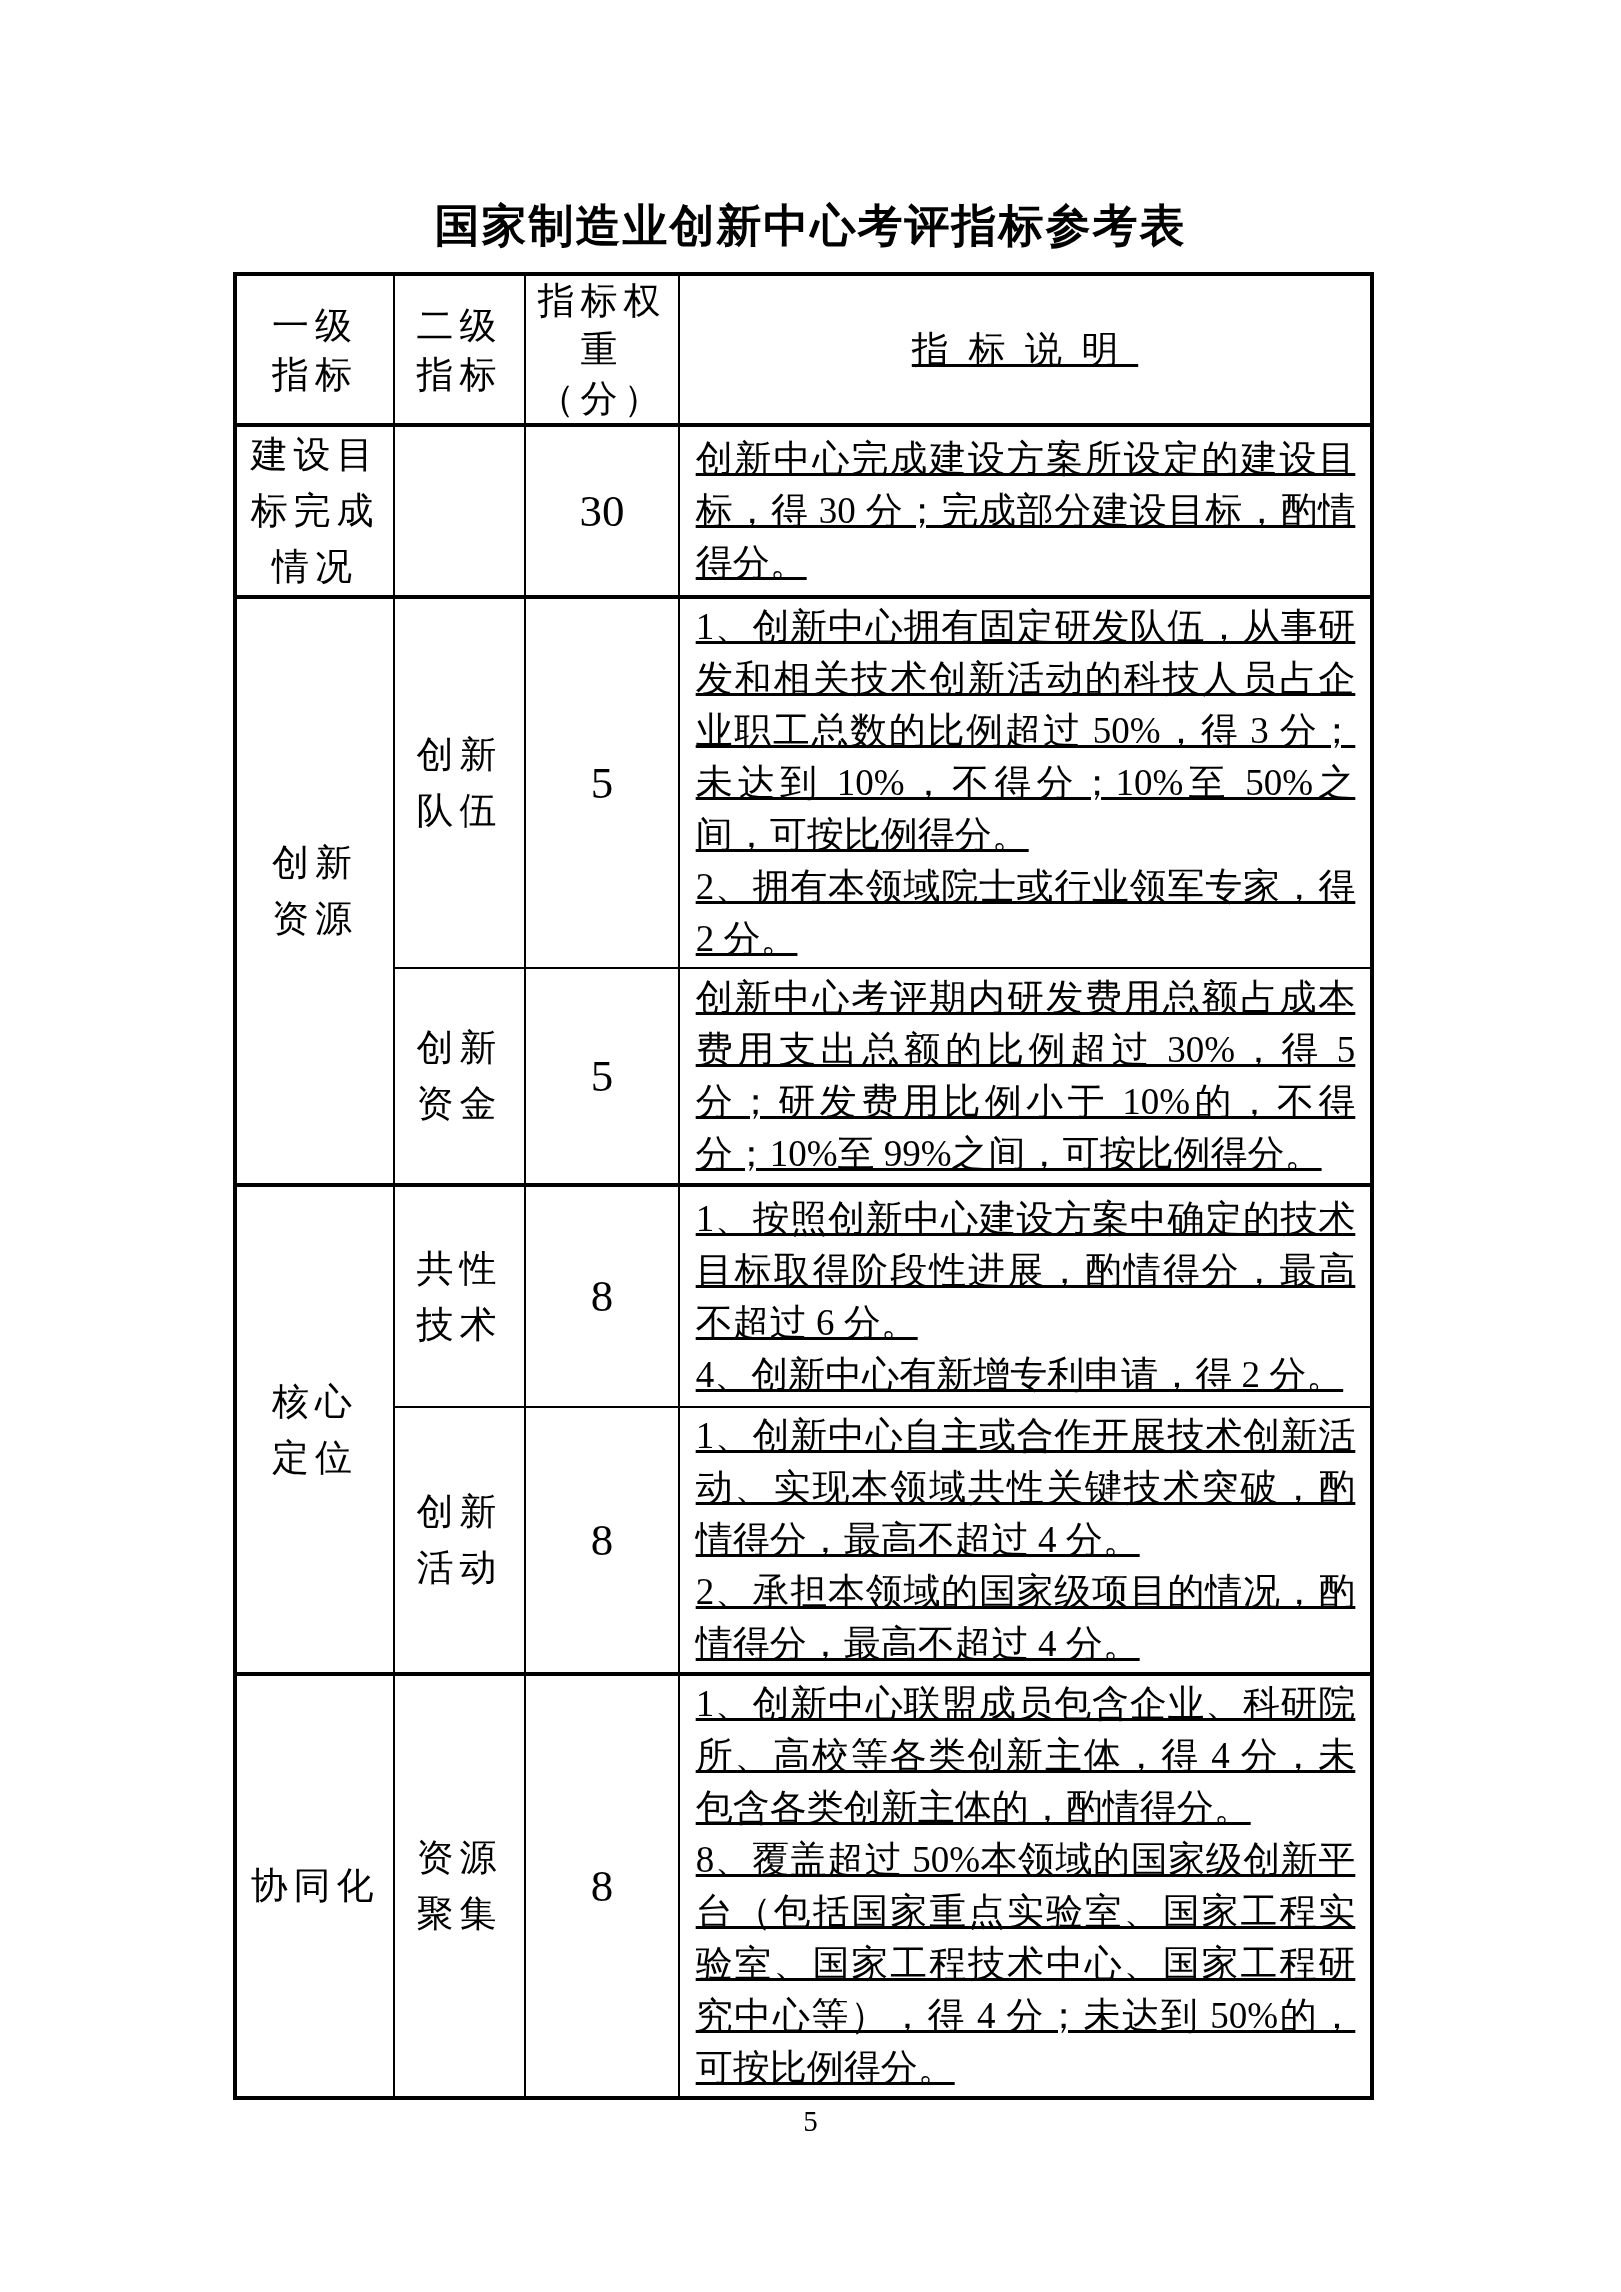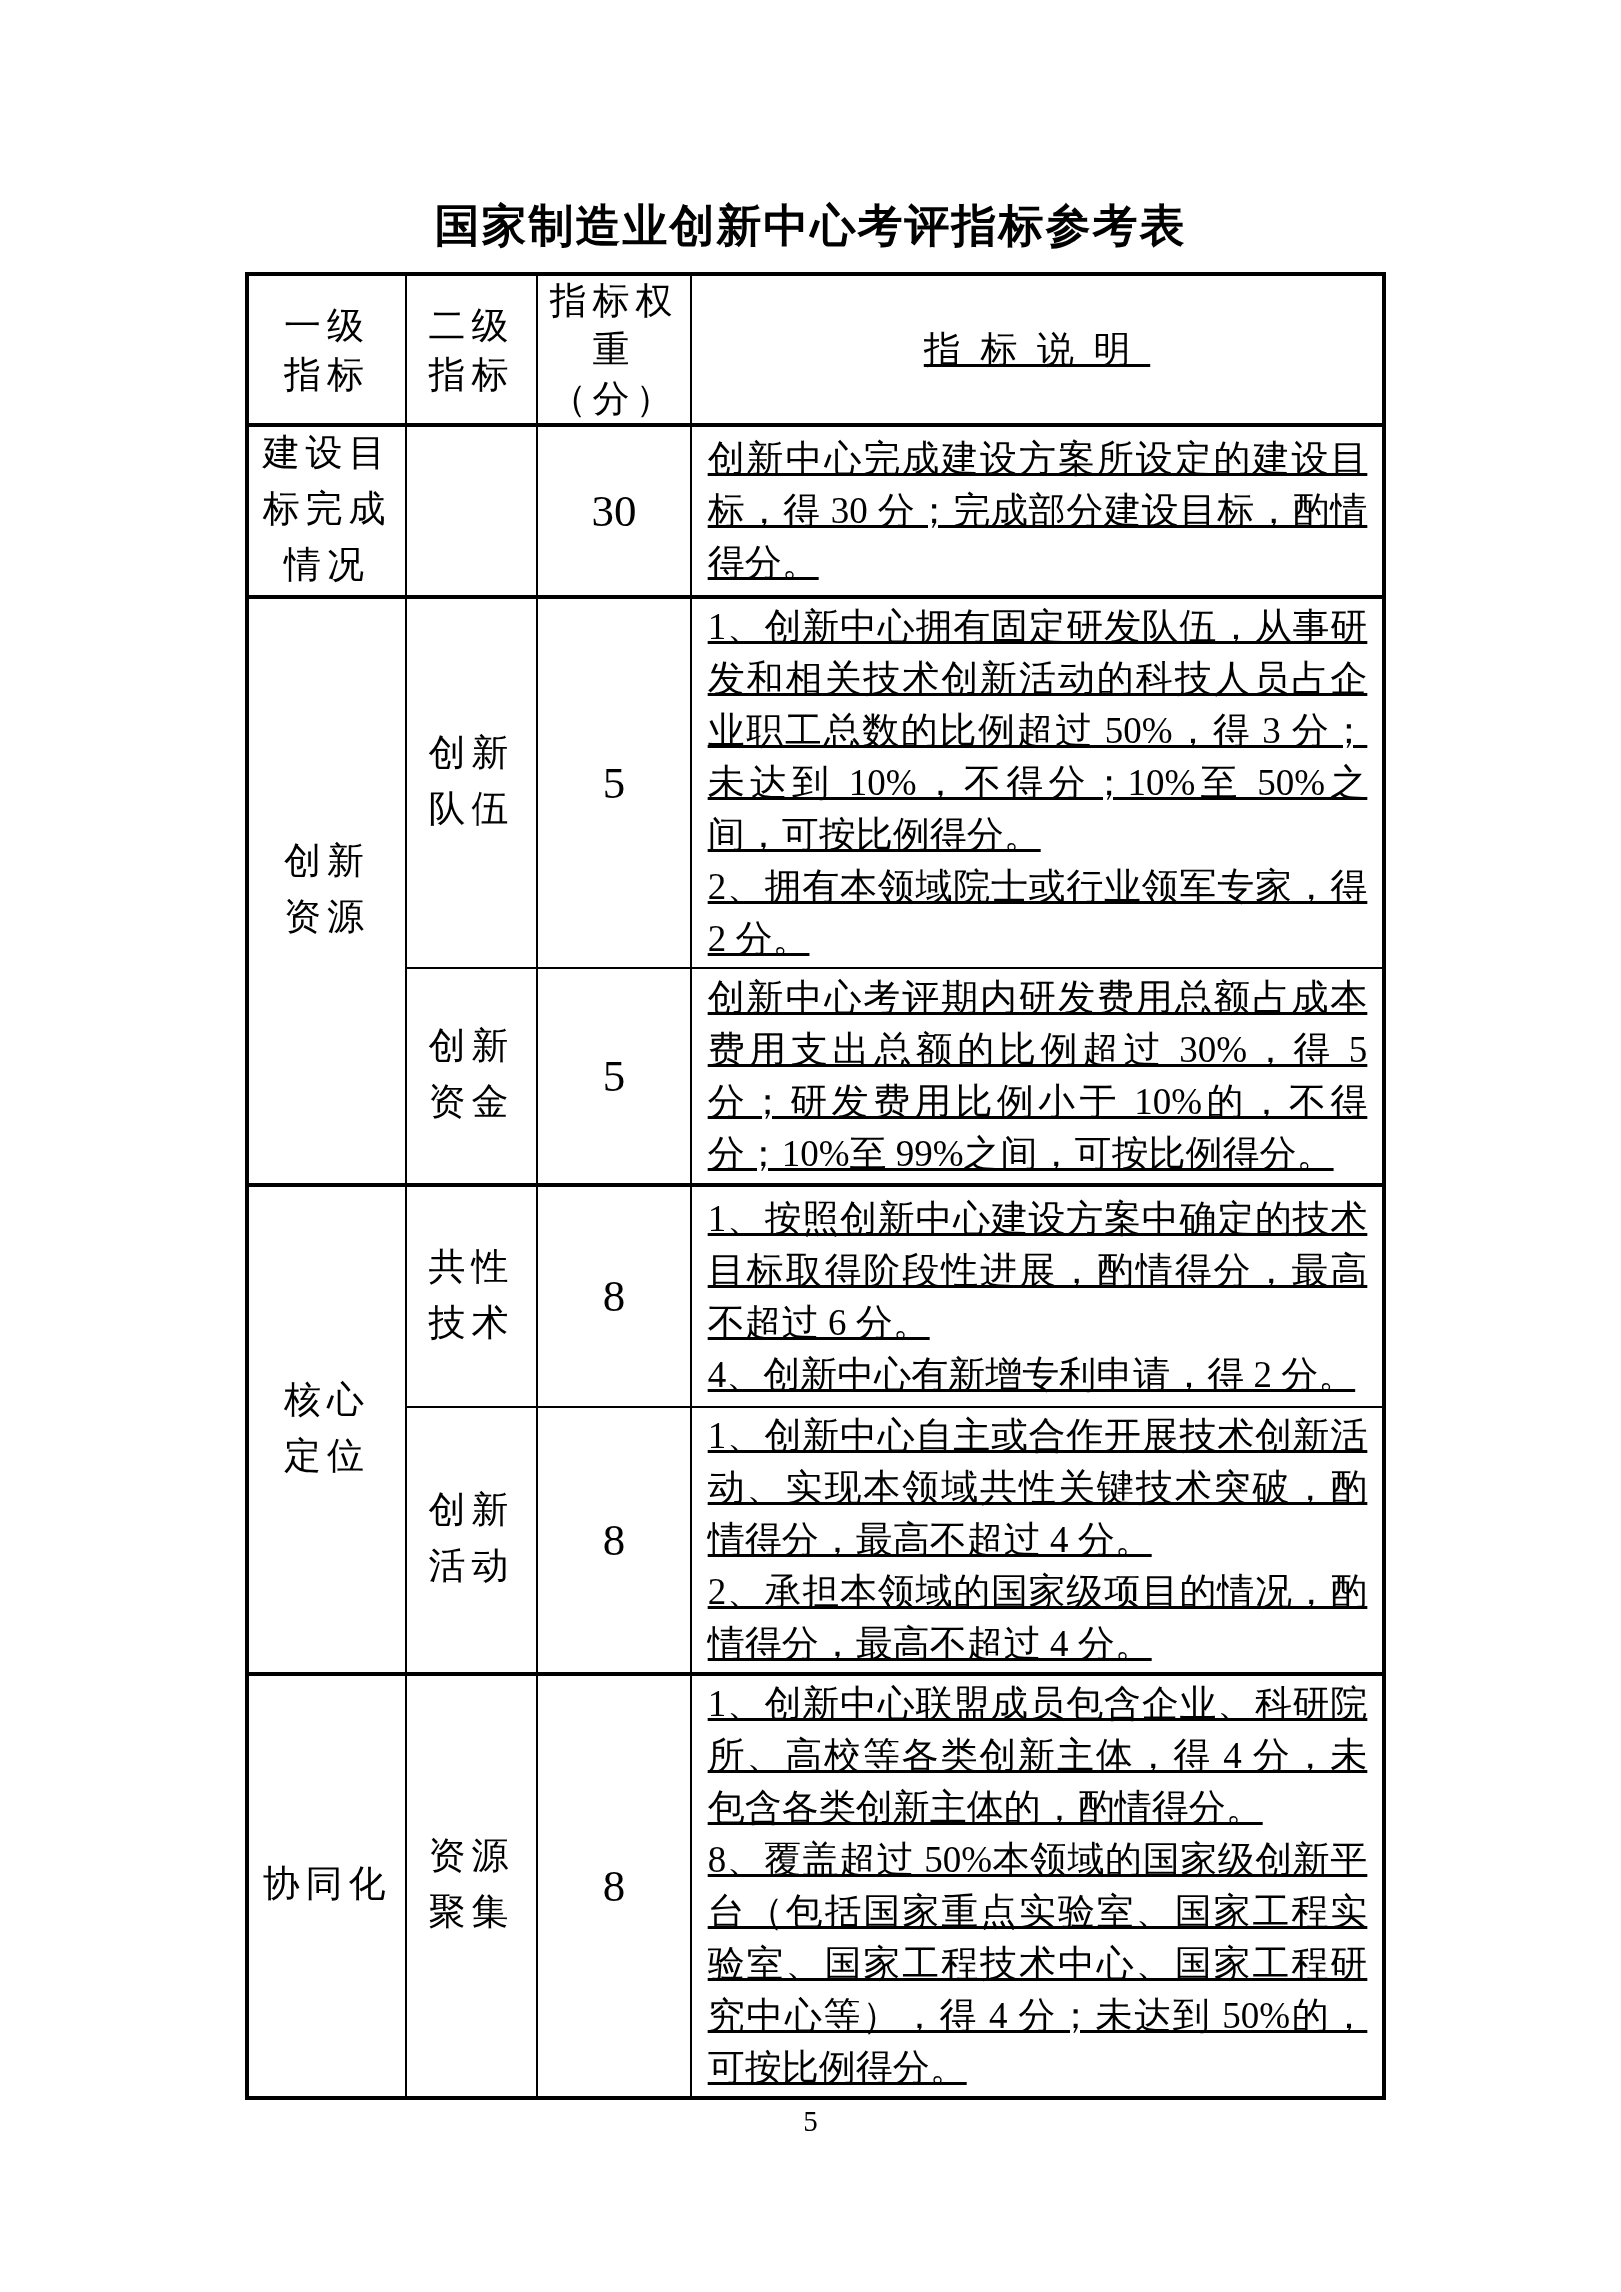--- a/index.html
+++ b/index.html
@@ -24,21 +24,21 @@
     text-align: center;
     font-family: "Liberation Sans", "DejaVu Sans", sans-serif;
     font-weight: bold;
     font-size: 45px;
     letter-spacing: 2px;
     line-height: 59px;
     white-space: nowrap;
   }
   table.eval-table {
     position: absolute;
-    left: 245px;
+    left: 233px;
     top: 272px;
     width: 1137px;
     border-collapse: collapse;
     table-layout: fixed;
     border: 4.9px solid #000;
   }
   col.c1 { width: 159px; }
   col.c2 { width: 131px; }
   col.c3 { width: 154px; }
   col.c4 { width: 693px; }
@@ -73,21 +73,20 @@
     letter-spacing: 19.6px;
     white-space: nowrap;
     text-decoration: underline;
   }
   td.label {
     text-align: center;
     white-space: pre-line;
     letter-spacing: 5.9px;
     line-height: 56px;
     padding: 0 7.8px;
-    font-family: Liberation Mono, monospace;
   }
   td.weight {
     text-align: center;
     font-size: 45px;
     line-height: 43px;
   }
   td.desc {
     text-align: justify;
     white-space: pre-line;
     line-height: 52px;

